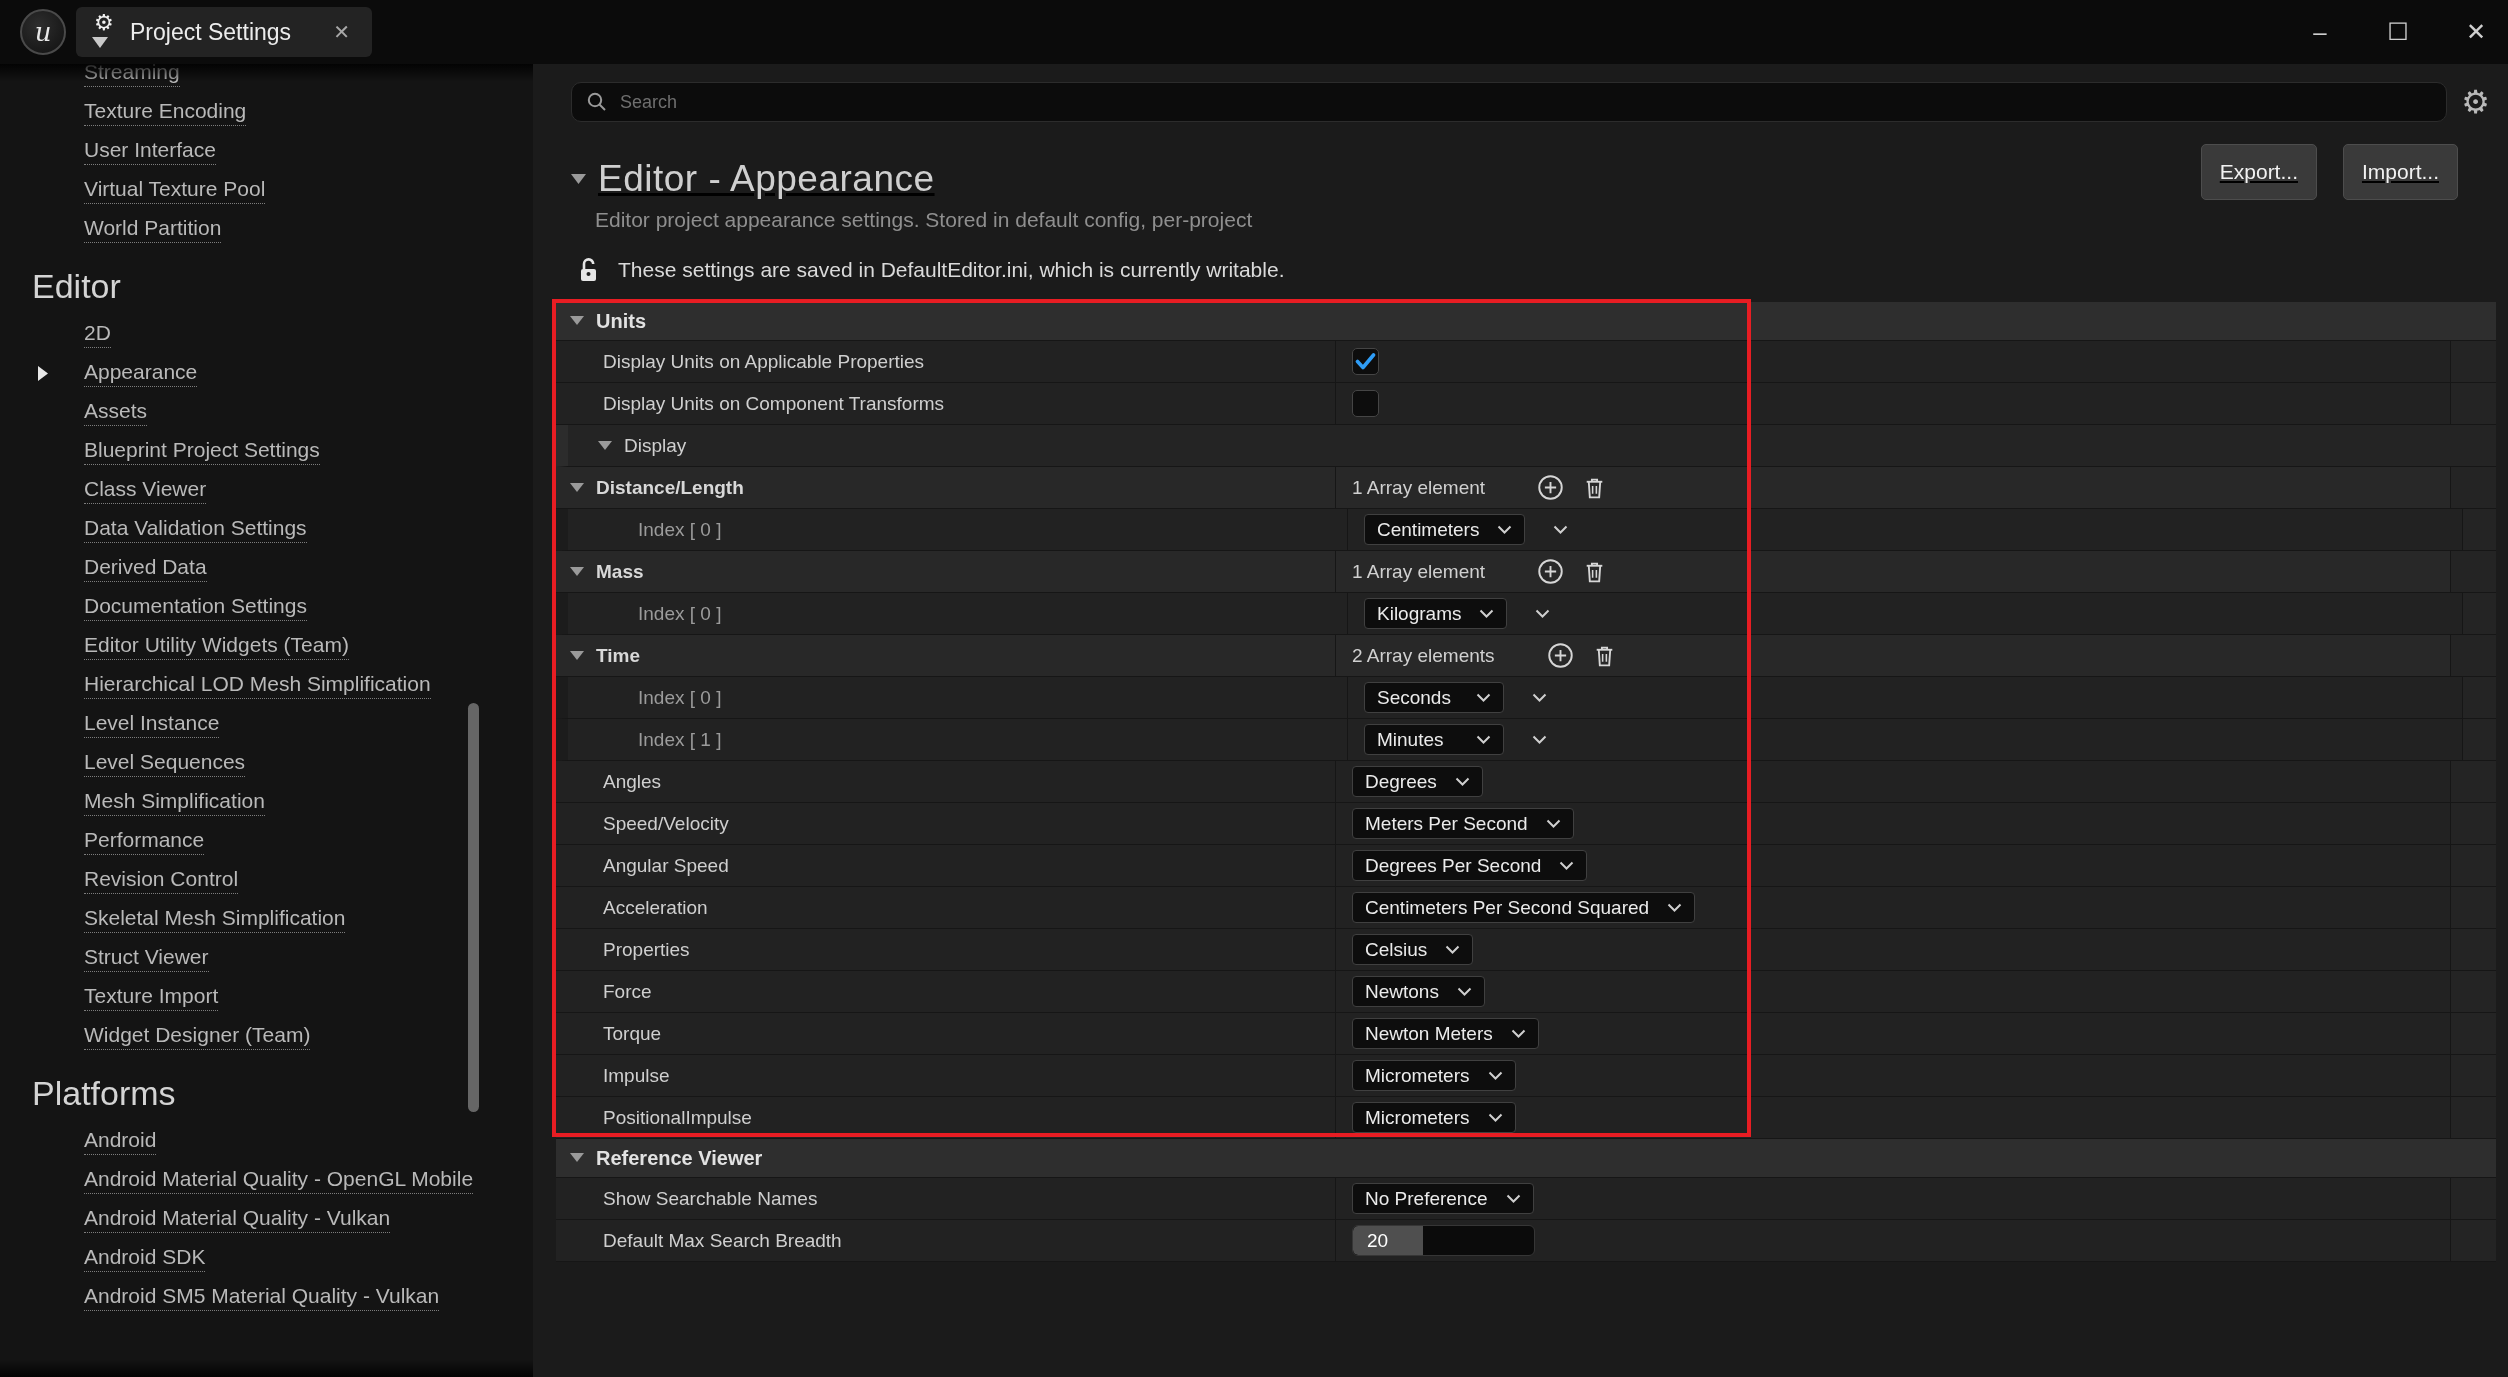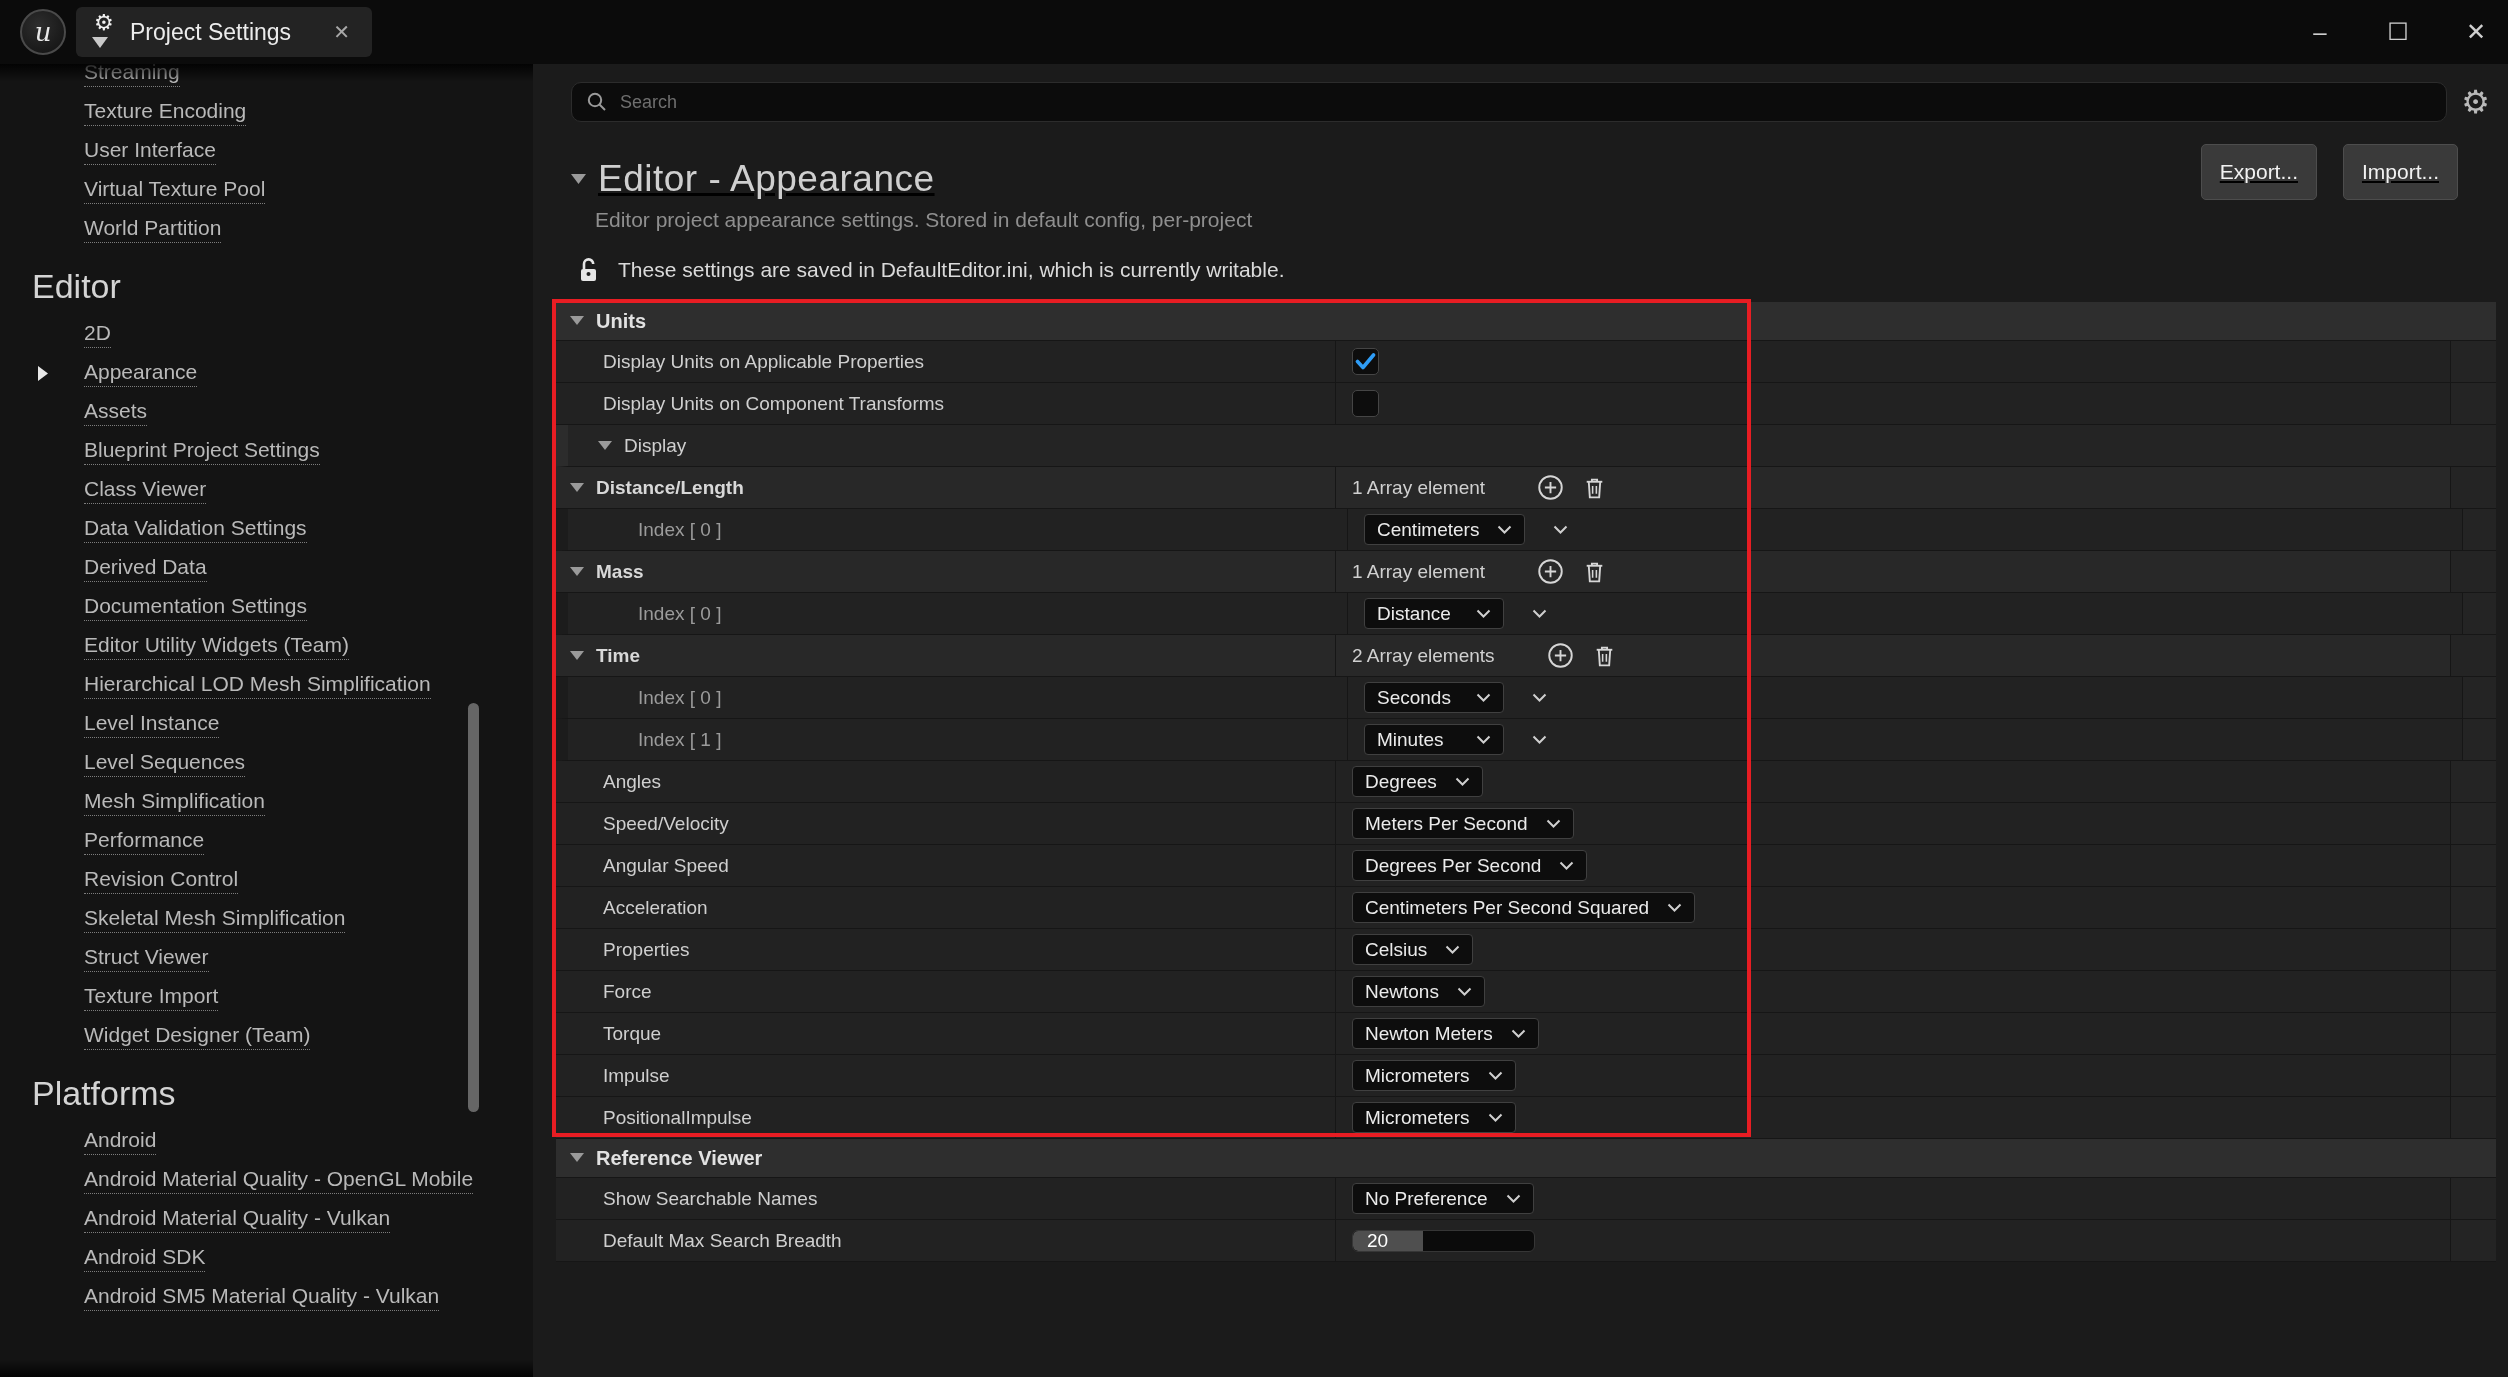--- a/index.html
+++ b/index.html
@@ -89,21 +89,21 @@
 
   .dropdown { display:inline-flex; align-items:center; height:31px; background:#0d0d0d;
               border:1px solid #404040; border-radius:4px; padding:0 12px; gap:18px;
               color:#ebebeb; font-size:19px; cursor:pointer; white-space:nowrap; }
   .dropdown.small { min-width:140px; justify-content:space-between; }
   .extra-chevron { margin-left:28px; cursor:pointer; display:flex; align-items:center; }
 
   .checkbox { width:27px; height:27px; background:#0d0d0d; border:1px solid #454545; border-radius:5px;
               display:flex; align-items:center; justify-content:center; cursor:pointer; }
 
-  .spinbox { width:183px; height:22px; background:#0b0b0b; border:1px solid #363636; border-radius:6px;
+  .spinbox { width:183px; height:31px; background:#0b0b0b; border:1px solid #363636; border-radius:6px;
              display:flex; align-items:center; overflow:hidden; cursor:ew-resize; }
   .spin-fill { width:70px; height:100%; background:#4f4f4f; display:flex; align-items:center;
                padding-left:14px; color:#fff; font-size:19px; border-radius:5px 0 0 5px; }
 
   .red-highlight { position:absolute; left:-4px; top:-3px; width:1199px; height:838px;
                    border:4px solid #e81d23; pointer-events:none; z-index:6; }
 
   svg { display:block; }
 </style>
 </head>
@@ -397,21 +397,21 @@
               </span>
             </div>
             <div class="cell-end"></div>
           </div>
           <div class="row index-row">
             <div class="cell-label">
               <span>Index [ 0 ]</span>
             </div>
             <div class="cell-value">
               <span class="dropdown small">
-                <span>Distance</span>
+                <span>Kilograms</span>
                 <span>
                   <svg width="15" height="9" viewBox="0 0 15 9">
                     <path d="M1.5 1.5 L7.5 7.5 L13.5 1.5" fill="none" stroke="#cfcfcf" stroke-width="2"></path>
                   </svg>
                 </span>
               </span>
               <span class="extra-chevron">
                 <svg width="15" height="9" viewBox="0 0 15 9">
                   <path d="M1.5 1.5 L7.5 7.5 L13.5 1.5" fill="none" stroke="#cfcfcf" stroke-width="2"></path>
                 </svg>

